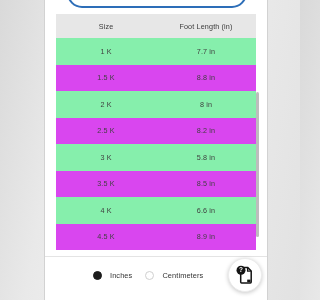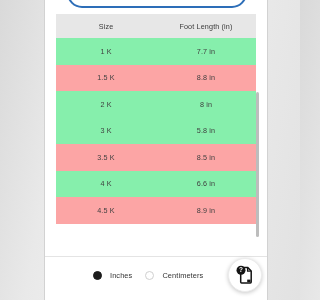--- a/index.html
+++ b/index.html
@@ -68,21 +68,21 @@
     text-align: center;
     letter-spacing: 0.15px;
     vertical-align: middle;
     padding: 0;
   }
 
   .size-table thead tr { background: #e7e7e7; height: 24px; }
   .size-table thead th { color: #3a3a3a; }
 
   .size-table tbody tr.row-odd  { background: #86efac; }
-  .size-table tbody tr.row-even { background: #fca5a5; }
+  .size-table tbody tr.row-even { background: #d946ef; }
 
   .col-size { width: 50%; }
   .col-len  { width: 50%; }
 
   
   .scrollbar-track {
     position: absolute;
     right: 4px;
     top: 0;
     width: 3px;
@@ -188,20 +188,24 @@
         <td>1 K</td>
         <td>7.7 in</td>
       </tr>
       <tr class="row-even">
         <td>1.5 K</td>
         <td>8.8 in</td>
       </tr>
       <tr class="row-odd">
         <td>2 K</td>
         <td>8 in</td>
+      </tr>
+      <tr class="row-even">
+        <td>2.5 K</td>
+        <td>8.2 in</td>
       </tr>
       <tr class="row-odd">
         <td>3 K</td>
         <td>5.8 in</td>
       </tr>
       <tr class="row-even">
         <td>3.5 K</td>
         <td>8.5 in</td>
       </tr>
       <tr class="row-odd">

